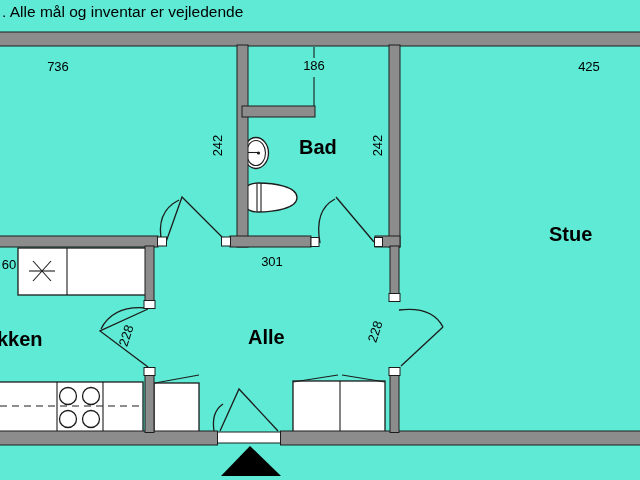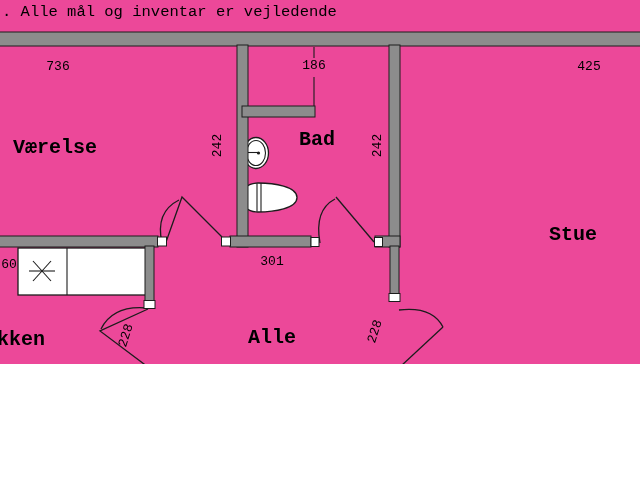--- a/index.html
+++ b/index.html
@@ -1,18 +1,18 @@
 <!DOCTYPE html>
 <html style="--wall: #8c8c8c; --line: #1c1c1c; --arrow: #000000;"><head>
 <meta charset="utf-8">
 <style>
   html,body { margin:0; padding:0; background:#fff; }
   .plan {
-    position:relative; width:640px; height:364px; background:#ec4899;
-    font-family:Liberation Mono, monospace; overflow:hidden;
+    position:relative; width:640px; height:480px; background:#5eead4;
+    font-family:Liberation Sans, sans-serif; overflow:hidden;
   }
   .plan svg { position:absolute; left:0; top:0; }
   .wall { fill:var(--wall,#8c8c8c); stroke:var(--line,#1c1c1c); stroke-width:1; }
   .cap  { fill:#fff; stroke:var(--line,#1c1c1c); stroke-width:1; }
   .fx   { fill:#fff; stroke:var(--line,#1c1c1c); stroke-width:1.3; }
   .ln   { fill:none; stroke:var(--line,#1c1c1c); stroke-width:1.3; }
   .thin { fill:none; stroke:var(--line,#1c1c1c); stroke-width:1.1; }
   .dash { stroke-dasharray:7 5; }
   .arrow { fill:var(--arrow,#000); stroke:none; }
   .txt { position:absolute; color:#000; white-space:nowrap; }
@@ -139,19 +139,18 @@
   <div class="txt dim" style="left:38px; top:59px;">736</div>
   <div class="txt dim" style="left:294px; top:58px;">186</div>
   <div class="txt dim" style="left:569px; top:59px;">425</div>
   <div class="txt dim" style="left:-11px; top:257px;">60</div>
   <div class="txt dim" style="left:252px; top:254px;">301</div>
   <div class="txt dim rot90" style="left:197px; top:138px;">242</div>
   <div class="txt dim rot90" style="left:357px; top:138px;">242</div>
   <div class="txt dim rot72" style="left:106px; top:328px;">228</div>
   <div class="txt dim rot72" style="left:355px; top:324px;">228</div>
 
-  <div class="txt room" style="left:13px; top:136px;">Værelse</div>
-  <div class="txt room" style="left:299px; top:128px;">Bad</div>
+  <div class="txt room" style="left:299px; top:136px;">Bad</div>
   <div class="txt room" style="left:549px; top:223px;">Stue</div>
   <div class="txt room" style="left:248px; top:326px;">Alle</div>
   <div class="txt room" style="left:-3px; top:328px;">kken</div>
 
 </div>
 
 </body></html>

